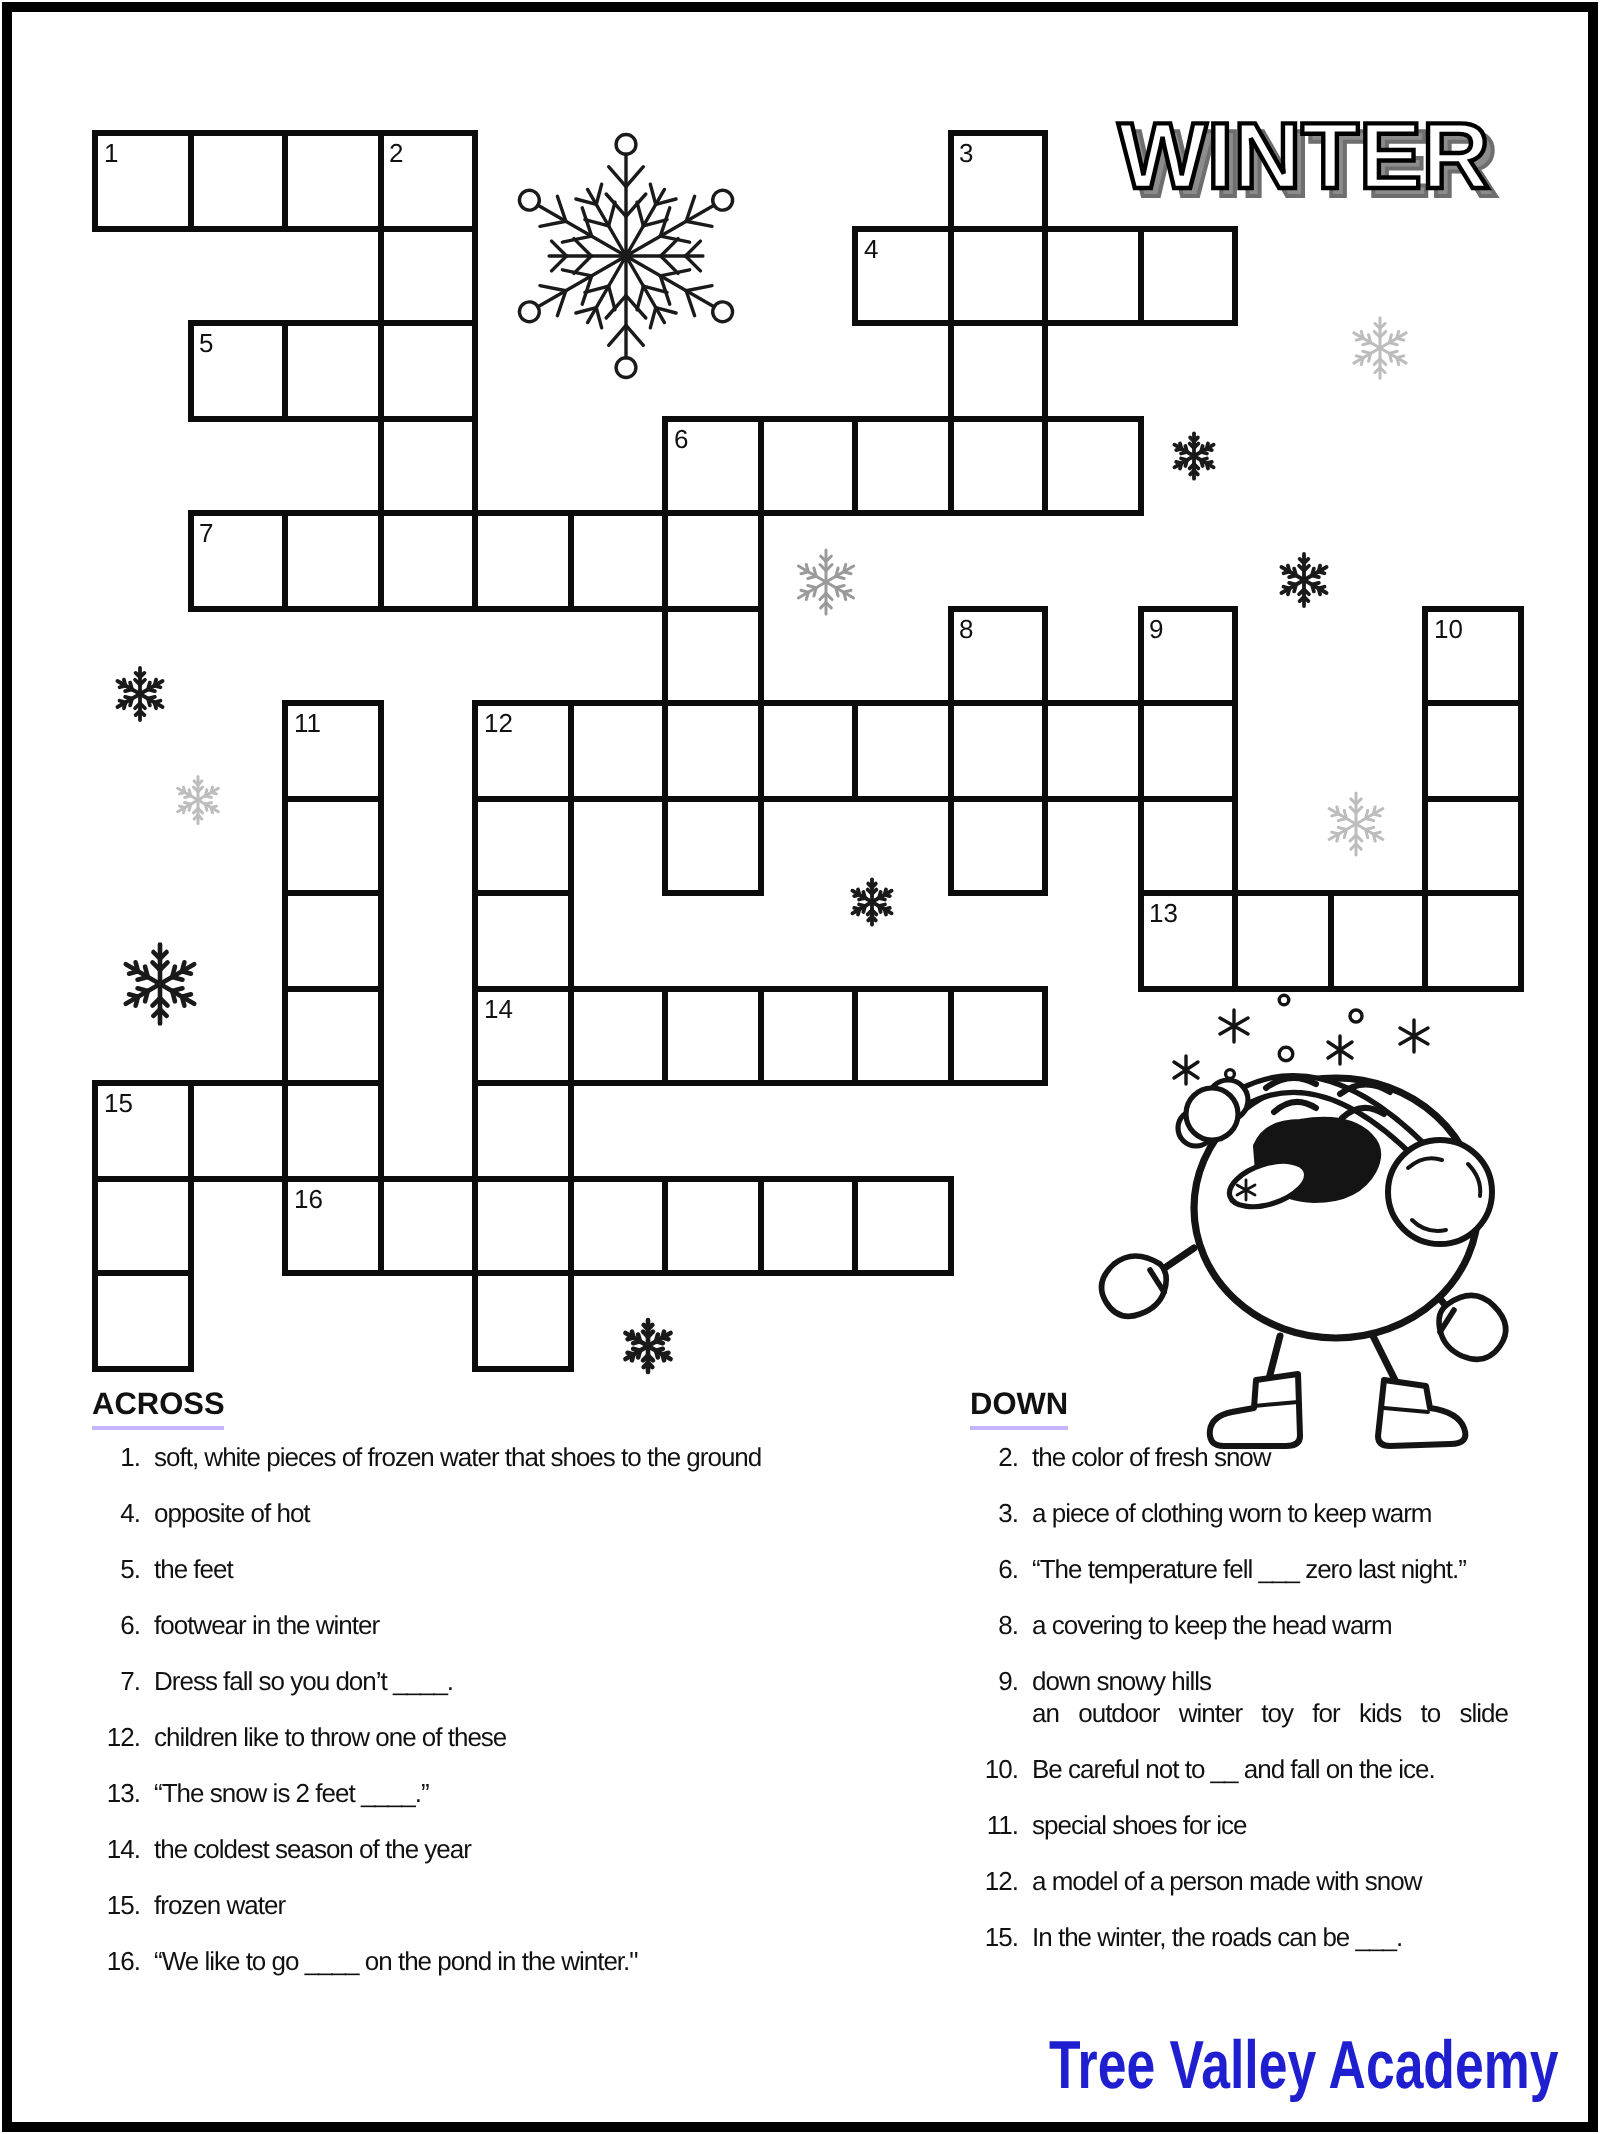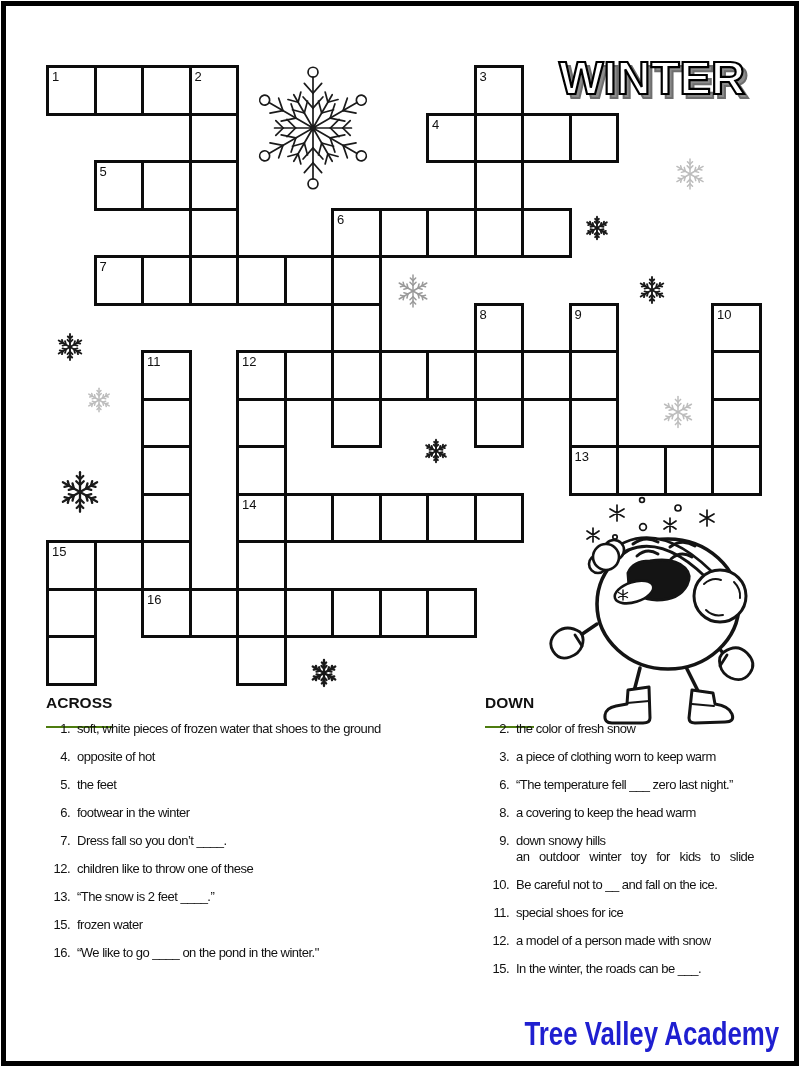--- a/index.html
+++ b/index.html
@@ -18,21 +18,21 @@
   .deco{position:absolute;left:0;top:0;pointer-events:none;}
   #flakes{z-index:4;}
   #snowman{z-index:6;}
   #title-svg{position:absolute;left:550px;top:44px;z-index:7;pointer-events:none;}
 
   
   .clues{position:absolute;font-size:13px;letter-spacing:-0.5px;line-height:16px;z-index:10;}
   #across{left:46px;top:694px;width:406px;}
   #down{left:485px;top:694px;width:266px;}
   .clues h2{margin:0 0 9px 0;font-size:15.5px;line-height:18px;letter-spacing:0;}
-  .clues h2 span{border-bottom:2px solid #4d7c0f;padding-bottom:15px;}
+  .clues h2 span{border-bottom:2px solid #c4b5fd;padding-bottom:2px;}
   .clue{display:flex;margin-bottom:12px;}
   .clue .num{flex:none;width:24px;text-align:right;margin-right:7px;}
   .clue .lines{flex:1;}
   .clue .line{white-space:nowrap;}
   #down .clue .lines{max-width:238px;}
   .clue .line.just{white-space:normal;text-align:justify;text-align-last:justify;width:238px;}
 
   
   .brand{position:absolute;top:1014px;right:21px;font-weight:bold;font-size:34px;
          transform:scaleX(0.76);transform-origin:100% 50%;z-index:10;letter-spacing:0;}
@@ -330,20 +330,26 @@
             <div class="line">children like to throw one of these</div>
           </div>
         </div>
         <div class="clue">
           <span class="num">13.</span>
           <div class="lines">
             <div class="line">“The snow is 2 feet ____.”</div>
           </div>
         </div>
         <div class="clue">
+          <span class="num">14.</span>
+          <div class="lines">
+            <div class="line">the coldest season of the year</div>
+          </div>
+        </div>
+        <div class="clue">
           <span class="num">15.</span>
           <div class="lines">
             <div class="line">frozen water</div>
           </div>
         </div>
         <div class="clue">
           <span class="num">16.</span>
           <div class="lines">
             <div class="line">“We like to go ____ on the pond in the winter."</div>
           </div>

